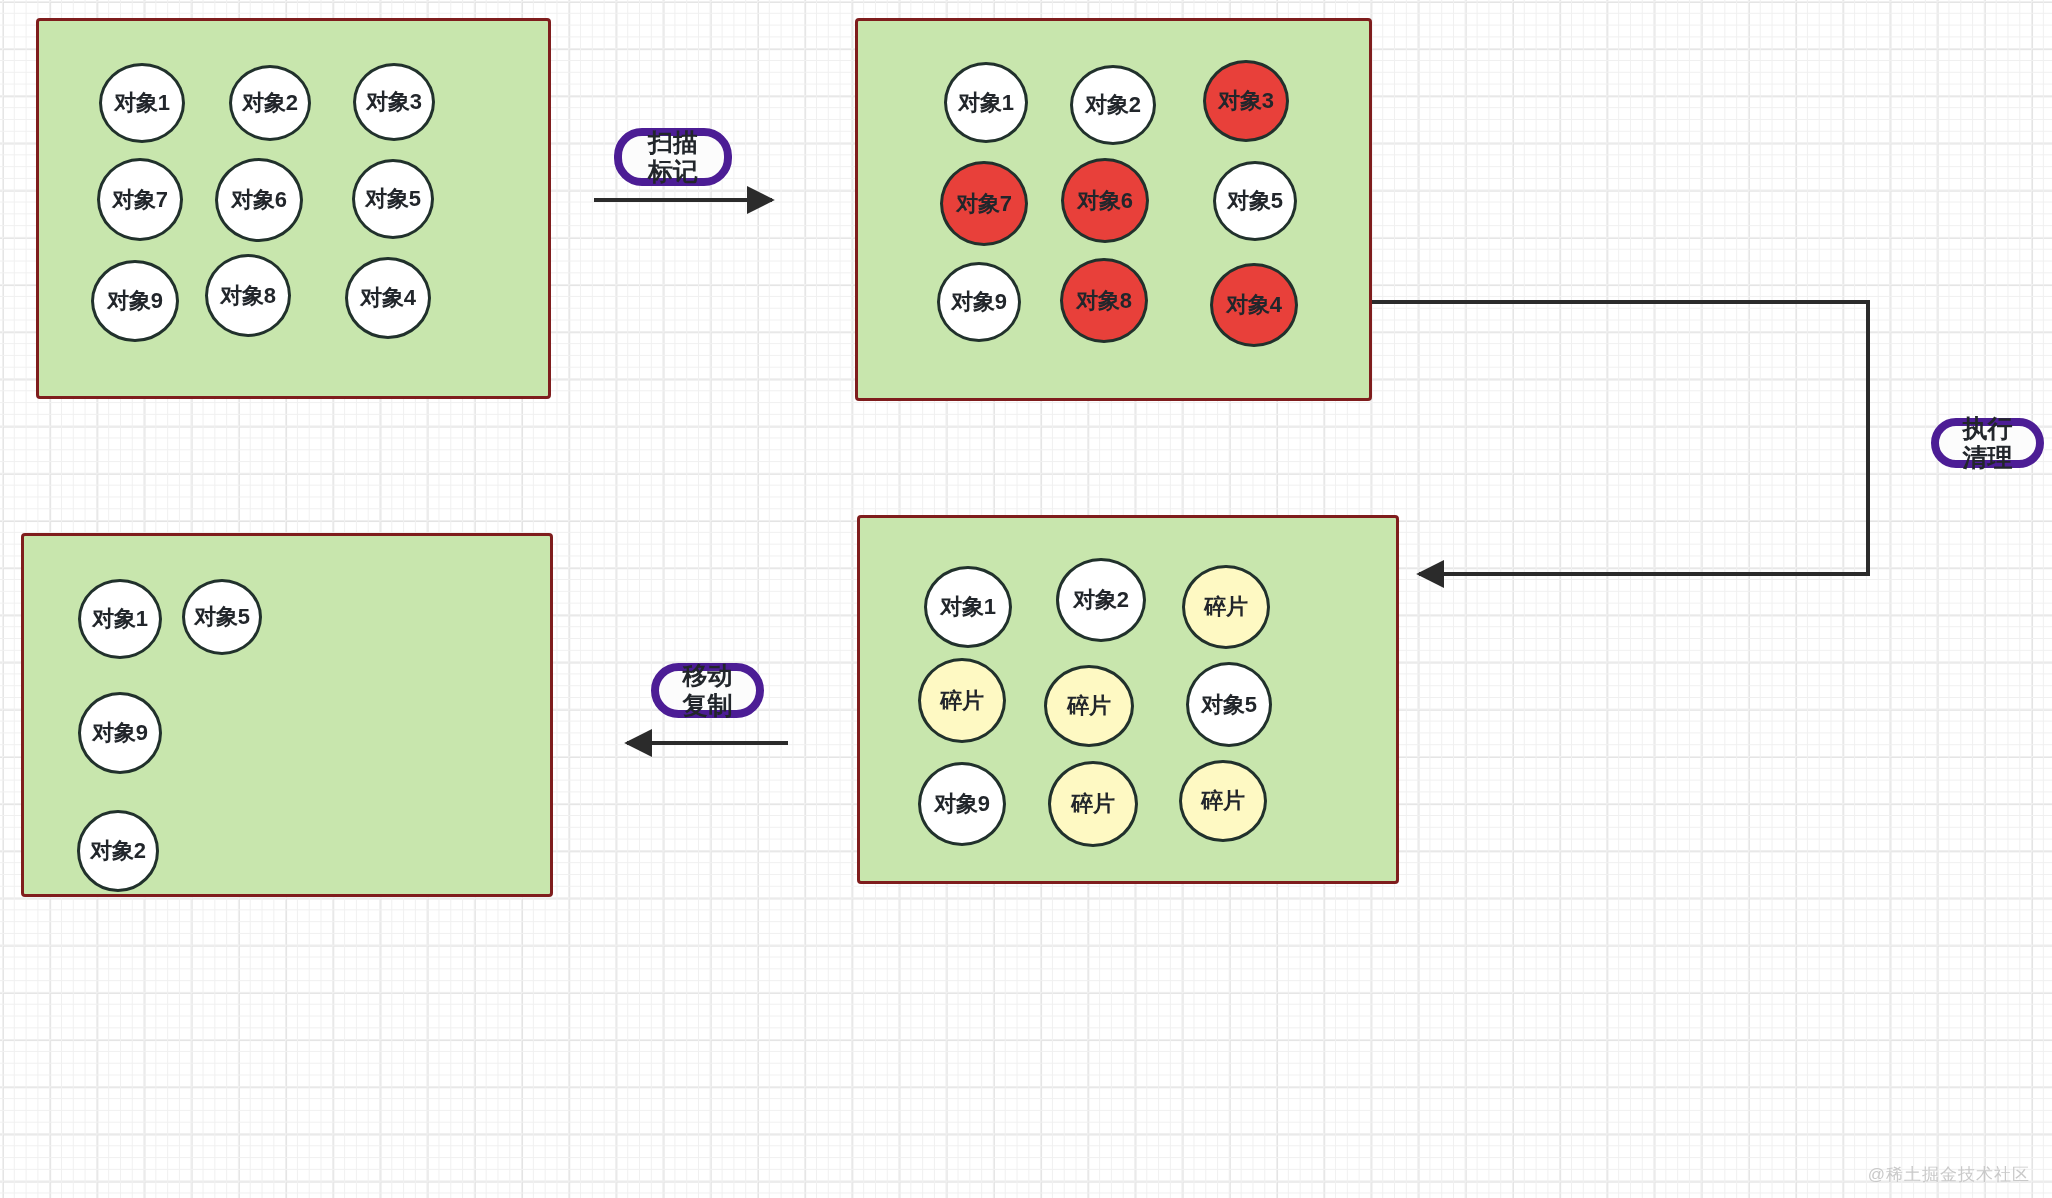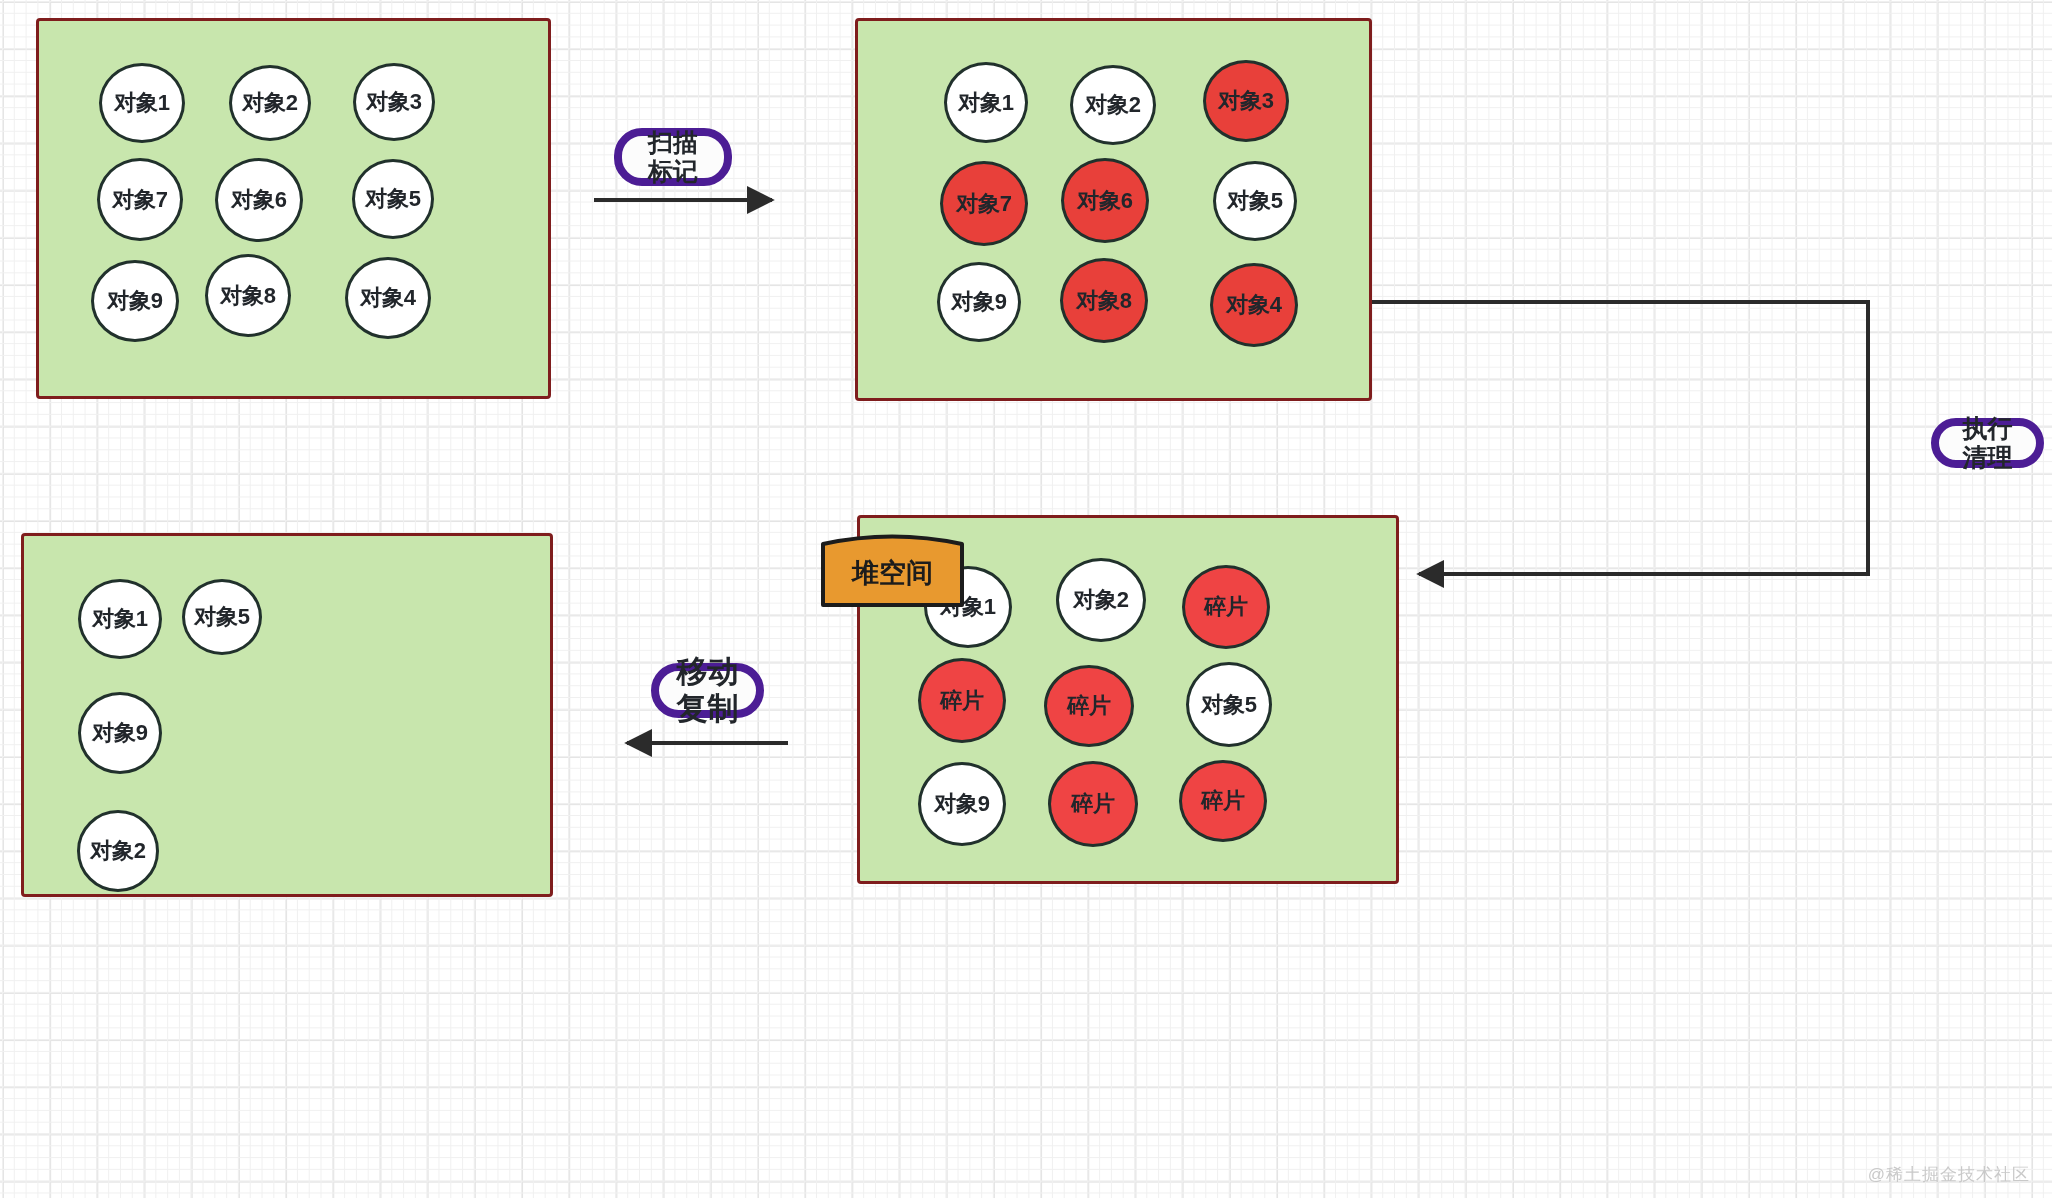--- a/index.html
+++ b/index.html
@@ -48,21 +48,21 @@
     border-radius:50%;
     display:flex;align-items:center;justify-content:center;
     box-sizing:border-box;
     font-weight:bold;
     color:#22262b;
     letter-spacing:-0.2px;
     white-space:nowrap;
   }
   .obj.live{background:#ffffff;}
   .obj.dead{background:#e8403a;}
-  .obj.frag{background:#ef4444;}
+  .obj.frag{background:#fef9c3;}
 
   
   .pill{
     position:absolute;
     background:#fcfcfc;
     border:8px solid #4c1d95;
     border-radius:28px;
     display:flex;flex-direction:column;
     align-items:center;justify-content:center;
     box-sizing:border-box;
@@ -216,34 +216,28 @@
         <span>对象9</span>
       </div>
       <div class="obj frag" style="left: 188px; top: 243px; width: 90px; height: 86px; font-size: 22px;">
         <span>碎片</span>
       </div>
       <div class="obj frag" style="left: 319px; top: 242px; width: 88px; height: 82px; font-size: 22px;">
         <span>碎片</span>
       </div>
     </div>
 
-  <div id="heap-tag">
-    <svg width="145" height="80" viewBox="0 0 145 80" xmlns="http://www.w3.org/2000/svg">
-      <path d="M3,77 L3,16 Q72,1 142,16 L142,77 Z" fill="#e8992f" stroke="#1c1c1c" stroke-width="4" stroke-linejoin="round"></path>
-    </svg>
-    <div class="tag-label">堆空间</div>
-  </div>
 
   <div class="pill" style="left: 614px; top: 128px; width: 118px; height: 58px; font-size: 25px;">
     <span>扫描</span>
     <span>标记</span>
   </div>
   <div class="pill" style="left: 1931px; top: 418px; width: 113px; height: 50px; font-size: 25px;">
     <span>执行</span>
     <span>清理</span>
   </div>
-  <div class="pill" style="left: 651px; top: 663px; width: 113px; height: 55px; font-size: 31px;">
+  <div class="pill" style="left: 651px; top: 663px; width: 113px; height: 55px; font-size: 25px;">
     <span>移动</span>
     <span>复制</span>
   </div>
 
   <div id="watermark">@稀土掘金技术社区</div>
 </div>
 
 </body></html>

